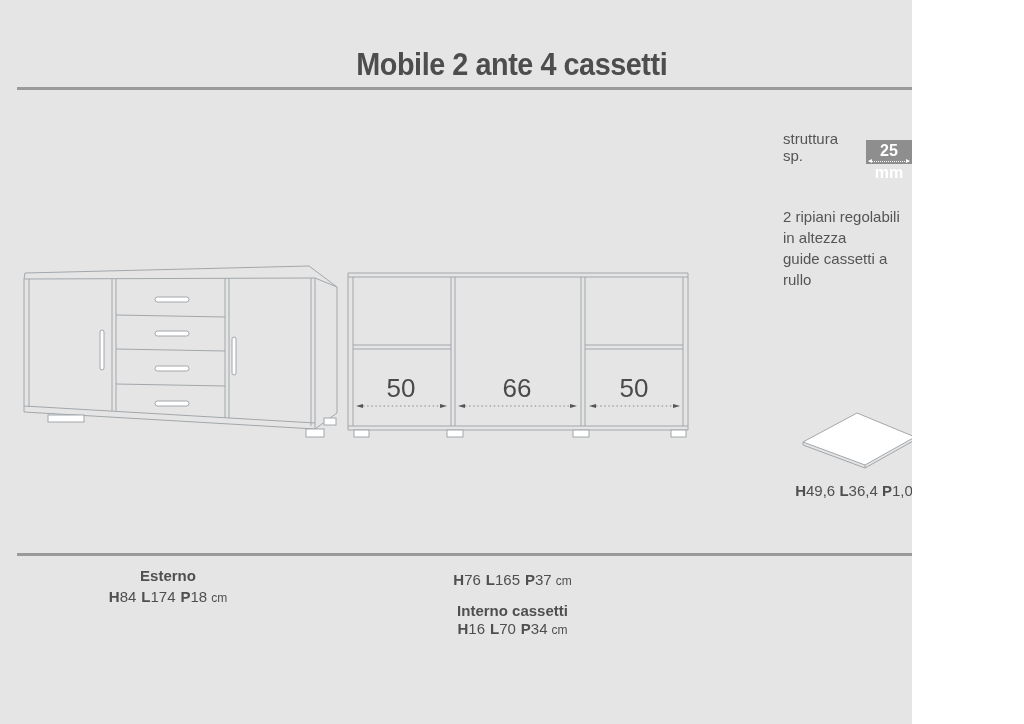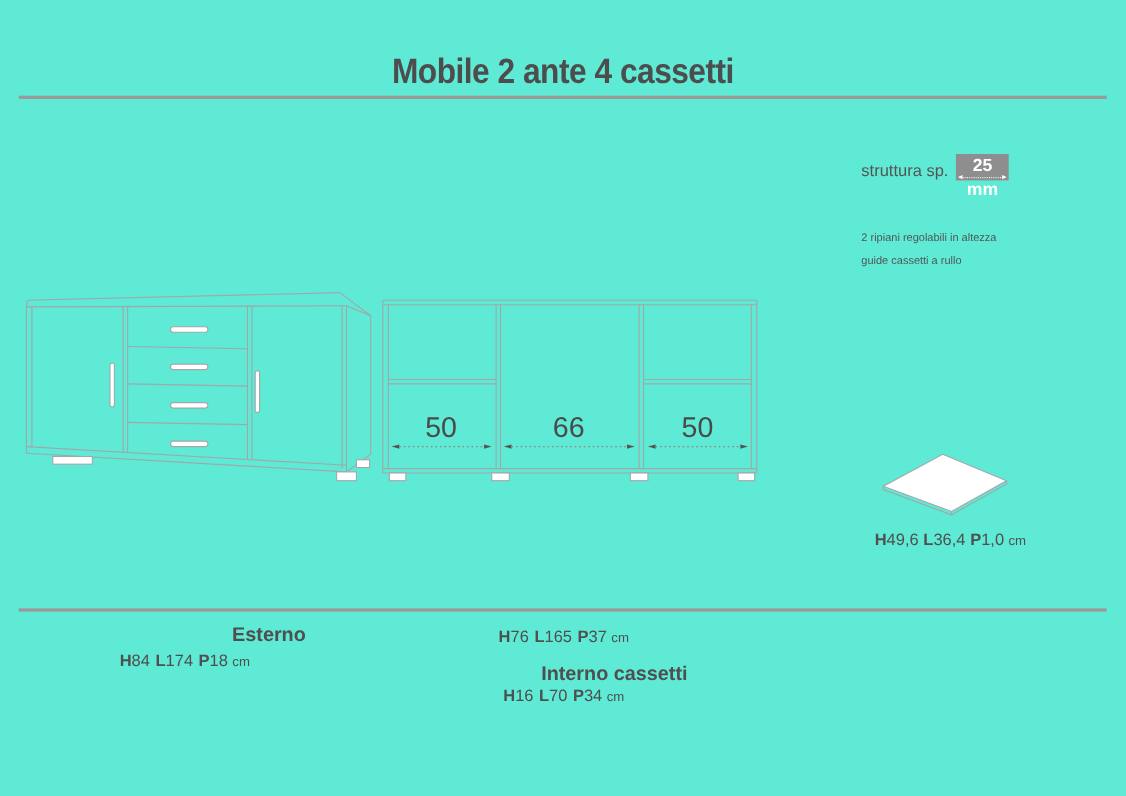--- a/index.html
+++ b/index.html
@@ -5,21 +5,21 @@
   :root{
     --line:#a2a7ab;
     --text:#4f4f4f;
     --dim:#8a8a8a;
     --badge-bg:#8e8e8e;
     --badge-text:#ffffff;
   }
   *{box-sizing:border-box;}
   html,body{margin:0;padding:0;background:#fff;}
   .page{
-    position:relative;width:1024px;height:724px;background:#5eead4;overflow:hidden;
+    position:relative;width:912px;height:724px;background:#e5e5e5;overflow:hidden;
     font-family:"Liberation Sans", sans-serif;color:var(--text);
   }
   .abs{position:absolute;}
   
   .title-wrap{left:0;top:46px;width:1024px;text-align:center;}
   .title{
     display:inline-block;font-size:32px;font-weight:bold;color:#4d4d4d;
     letter-spacing:-0.5px;transform:scaleX(0.9);transform-origin:center;white-space:nowrap;
   }
   .rule{left:17px;width:989px;height:3px;background:#9a9a9a;}
@@ -31,30 +31,30 @@
     color:var(--badge-text);font-size:16px;font-weight:bold;text-align:center;line-height:22px;
   }
   .badge-dim{position:absolute;bottom:2px;left:3px;right:3px;height:0;border-bottom:1px dotted rgba(255,255,255,.95);}
   .badge-dim::before,.badge-dim::after{
     content:"";position:absolute;top:-2px;width:0;height:0;
     border-top:2px solid transparent;border-bottom:2px solid transparent;
   }
   .badge-dim::before{left:-1px;border-right:4px solid #fff;}
   .badge-dim::after{right:-1px;border-left:4px solid #fff;}
   
-  .notes{left:783px;top:206px;font-size:10px;line-height:21px;color:#555;}
+  .notes{left:783px;top:206px;font-size:15px;line-height:21px;color:#555;}
   
   .ln line,.ln path,.ln polygon,.ln rect{stroke:var(--line);fill:none;stroke-width:1;}
   .ln rect.solid,.ln polygon.solid{fill:#fff;}
   .dimline line{stroke:var(--dim);stroke-width:1;stroke-dasharray:1.5 2.6;fill:none;}
   .dimline polygon{fill:#555;stroke:none;}
   .dimtext{fill:#4a4a4a;font-family:"Liberation Sans",sans-serif;font-size:26px;text-anchor:middle;}
   
   .fblock{text-align:center;font-size:15px;color:#4f4f4f;}
-  .ftitle{font-weight:bold;font-size:18px;text-align:right;}
+  .ftitle{font-weight:bold;font-size:15px;}
   .dims{margin-top:4px;white-space:nowrap;}
   .dims b{font-weight:bold;}
   .dims .sep{display:inline-block;width:5px;}
   .unit{font-size:12px;margin-left:4px;margin-top:28px;}
   .peso-line{margin-top:14px;}
   .shelf-dims{left:784px;top:482px;width:160px;text-align:center;font-size:15px;color:#4f4f4f;white-space:nowrap;}
 </style>
 </head>
 <body>
 

